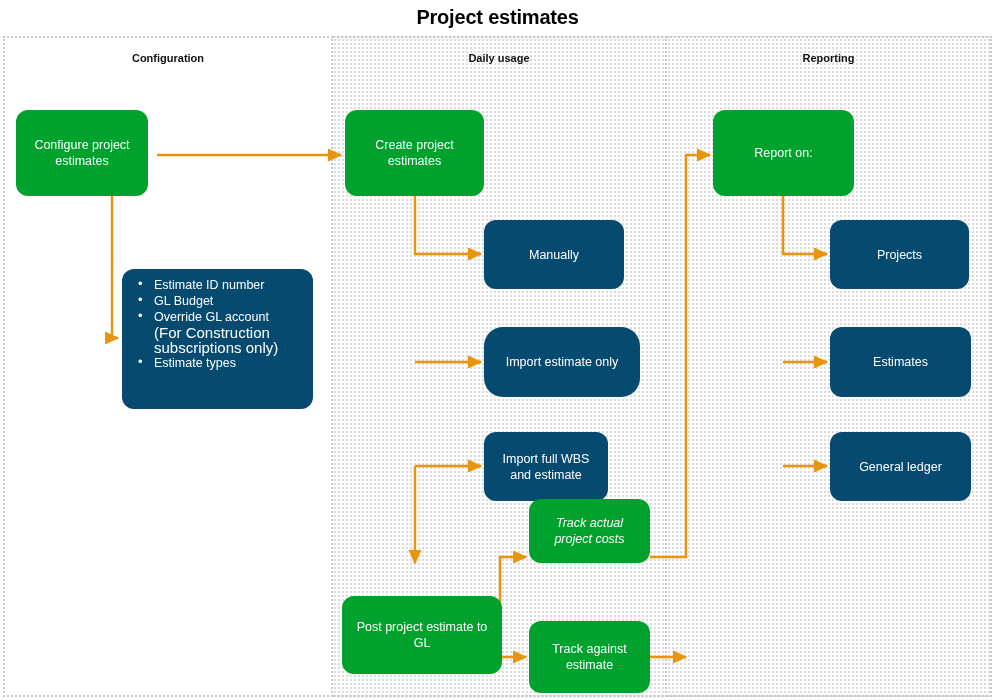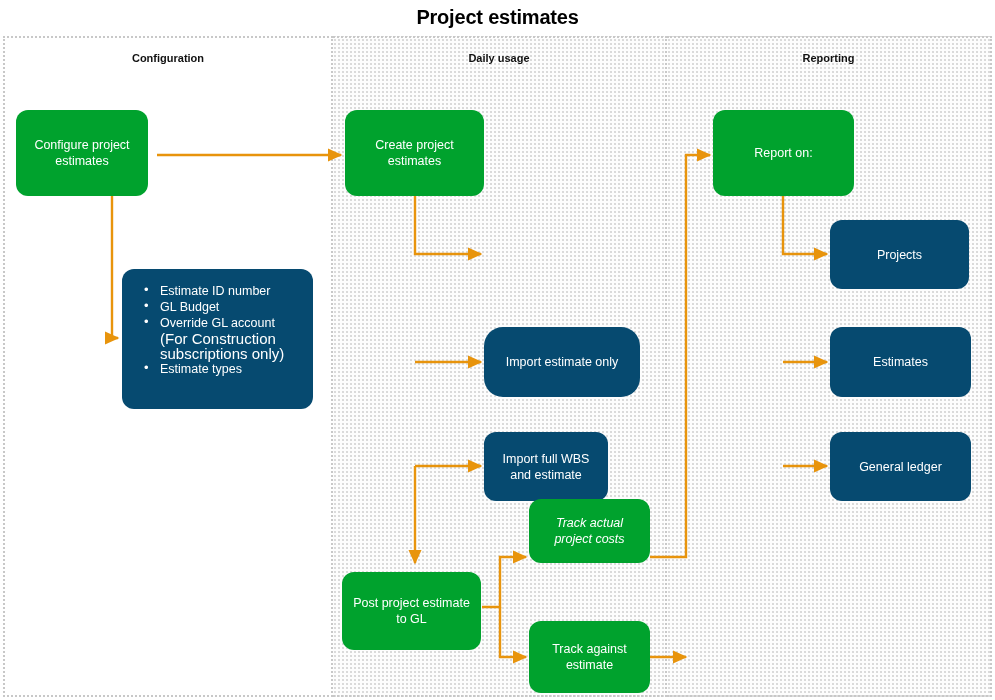--- a/index.html
+++ b/index.html
@@ -89,21 +89,21 @@
   }
   .node.green { background: #00a22d; }
   .node.blue  { background: #064a70; }
 
   .node.list {
     display: block;
     text-align: left;
     padding: 0;
   }
   .node.list ul {
-    margin: 14px;
+    margin: 8px;
     padding: 0;
     list-style: none;
   }
   .node.list li {
     position: relative;
     padding-left: 24px;
     font-size: 12.5px;
     line-height: 16px;
   }
   .node.list li::before {
@@ -205,30 +205,33 @@
       <li>
         <span>Estimate types</span>
       </li>
     </ul>
   </div>
 
   <div class="node green" style="left:345px; top:110px; width:139px; height:86px;">
     <span>Create project estimates</span>
   </div>
 
+  <div class="node blue" style="left:484px; top:220px; width:140px; height:69px;">
+    <span>Manually</span>
+  </div>
 
   <div class="node blue" style="left:484px; top:327px; width:156px; height:70px;border-radius:19px;">
     <span>Import estimate only</span>
   </div>
 
   <div class="node blue" style="left:484px; top:432px; width:124px; height:69px;">
     <span>Import full WBS and estimate</span>
   </div>
 
-  <div class="node green" style="left:342px; top:572px; width:139px; height:78px;text-align:center;">
+  <div class="node green" style="left:342px; top:596px; width:160px; height:78px;text-align:center;">
     <span>Post project estimate to GL</span>
   </div>
 
   <div class="node green" style="left:529px; top:499px; width:121px; height:64px;font-style:italic;">
     <span>Track actual project costs</span>
   </div>
 
   <div class="node green" style="left:529px; top:621px; width:121px; height:72px;">
     <span>Track against estimate</span>
   </div>

